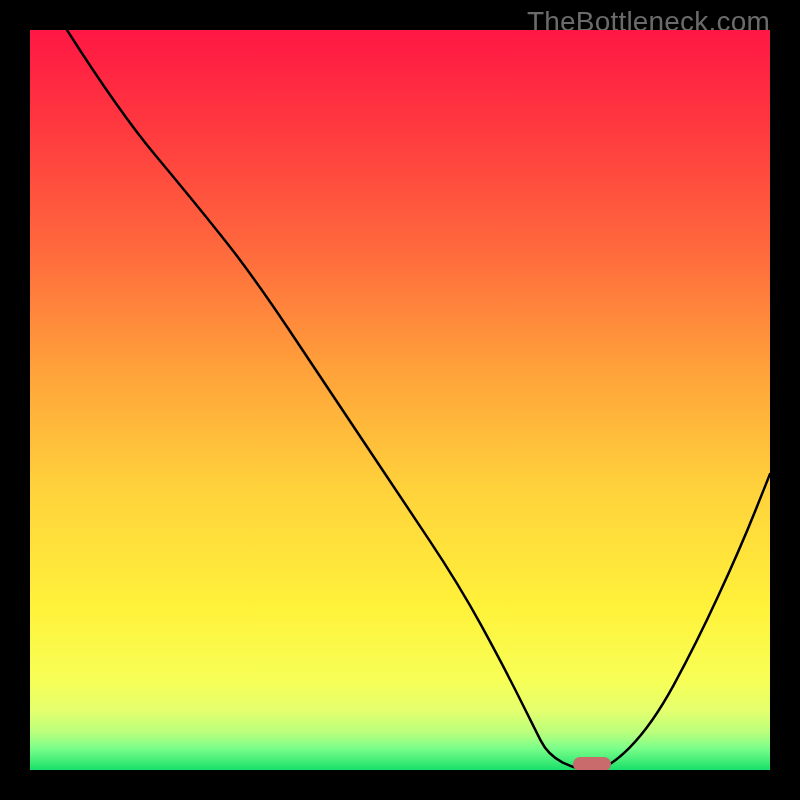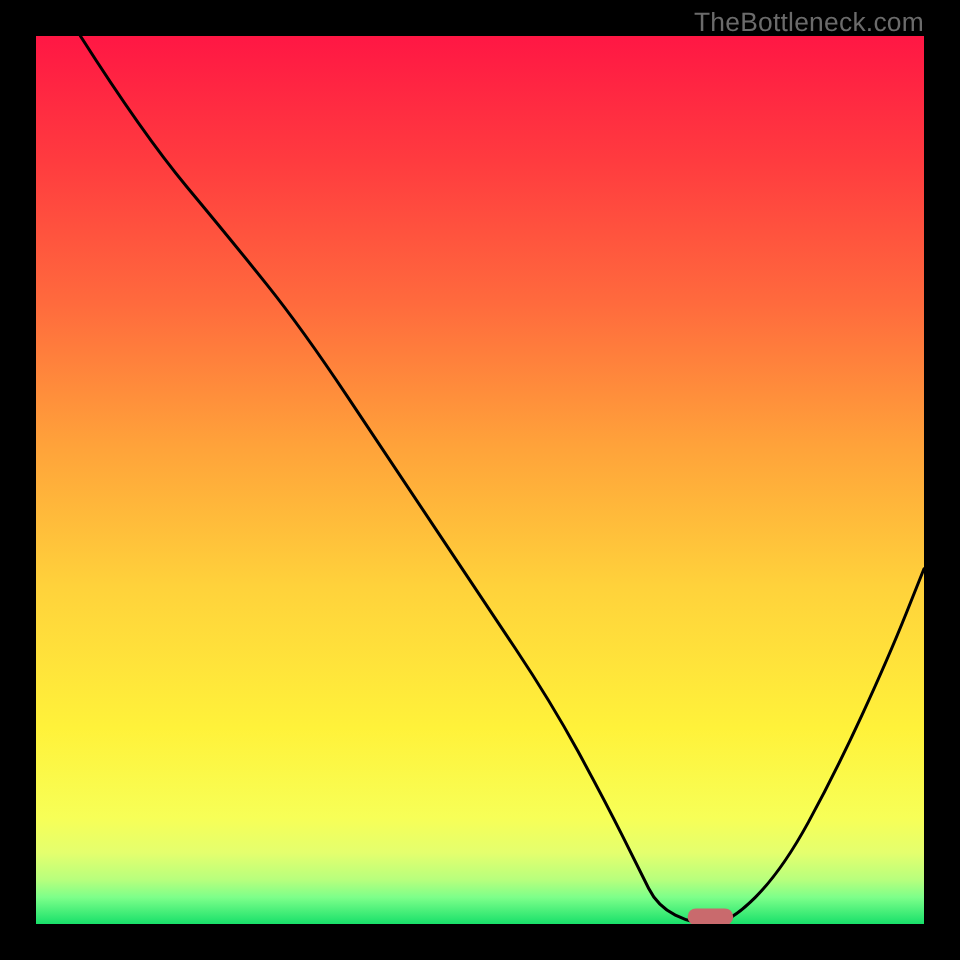--- a/index.html
+++ b/index.html
@@ -32,21 +32,21 @@
     left: 0;
     top: 0;
     width: 740px;
     height: 740px;
   }
   .watermark {
     position: absolute;
     top: 6px;
     right: 30px;
     color: #6b6b6b;
-    font-size: 22px;
+    font-size: 28px;
     font-weight: 500;
     letter-spacing: 0.2px;
     user-select: none;
   }
   .curve-svg {
     position: absolute;
     left: 0;
     top: 0;
     width: 740px;
     height: 740px;

